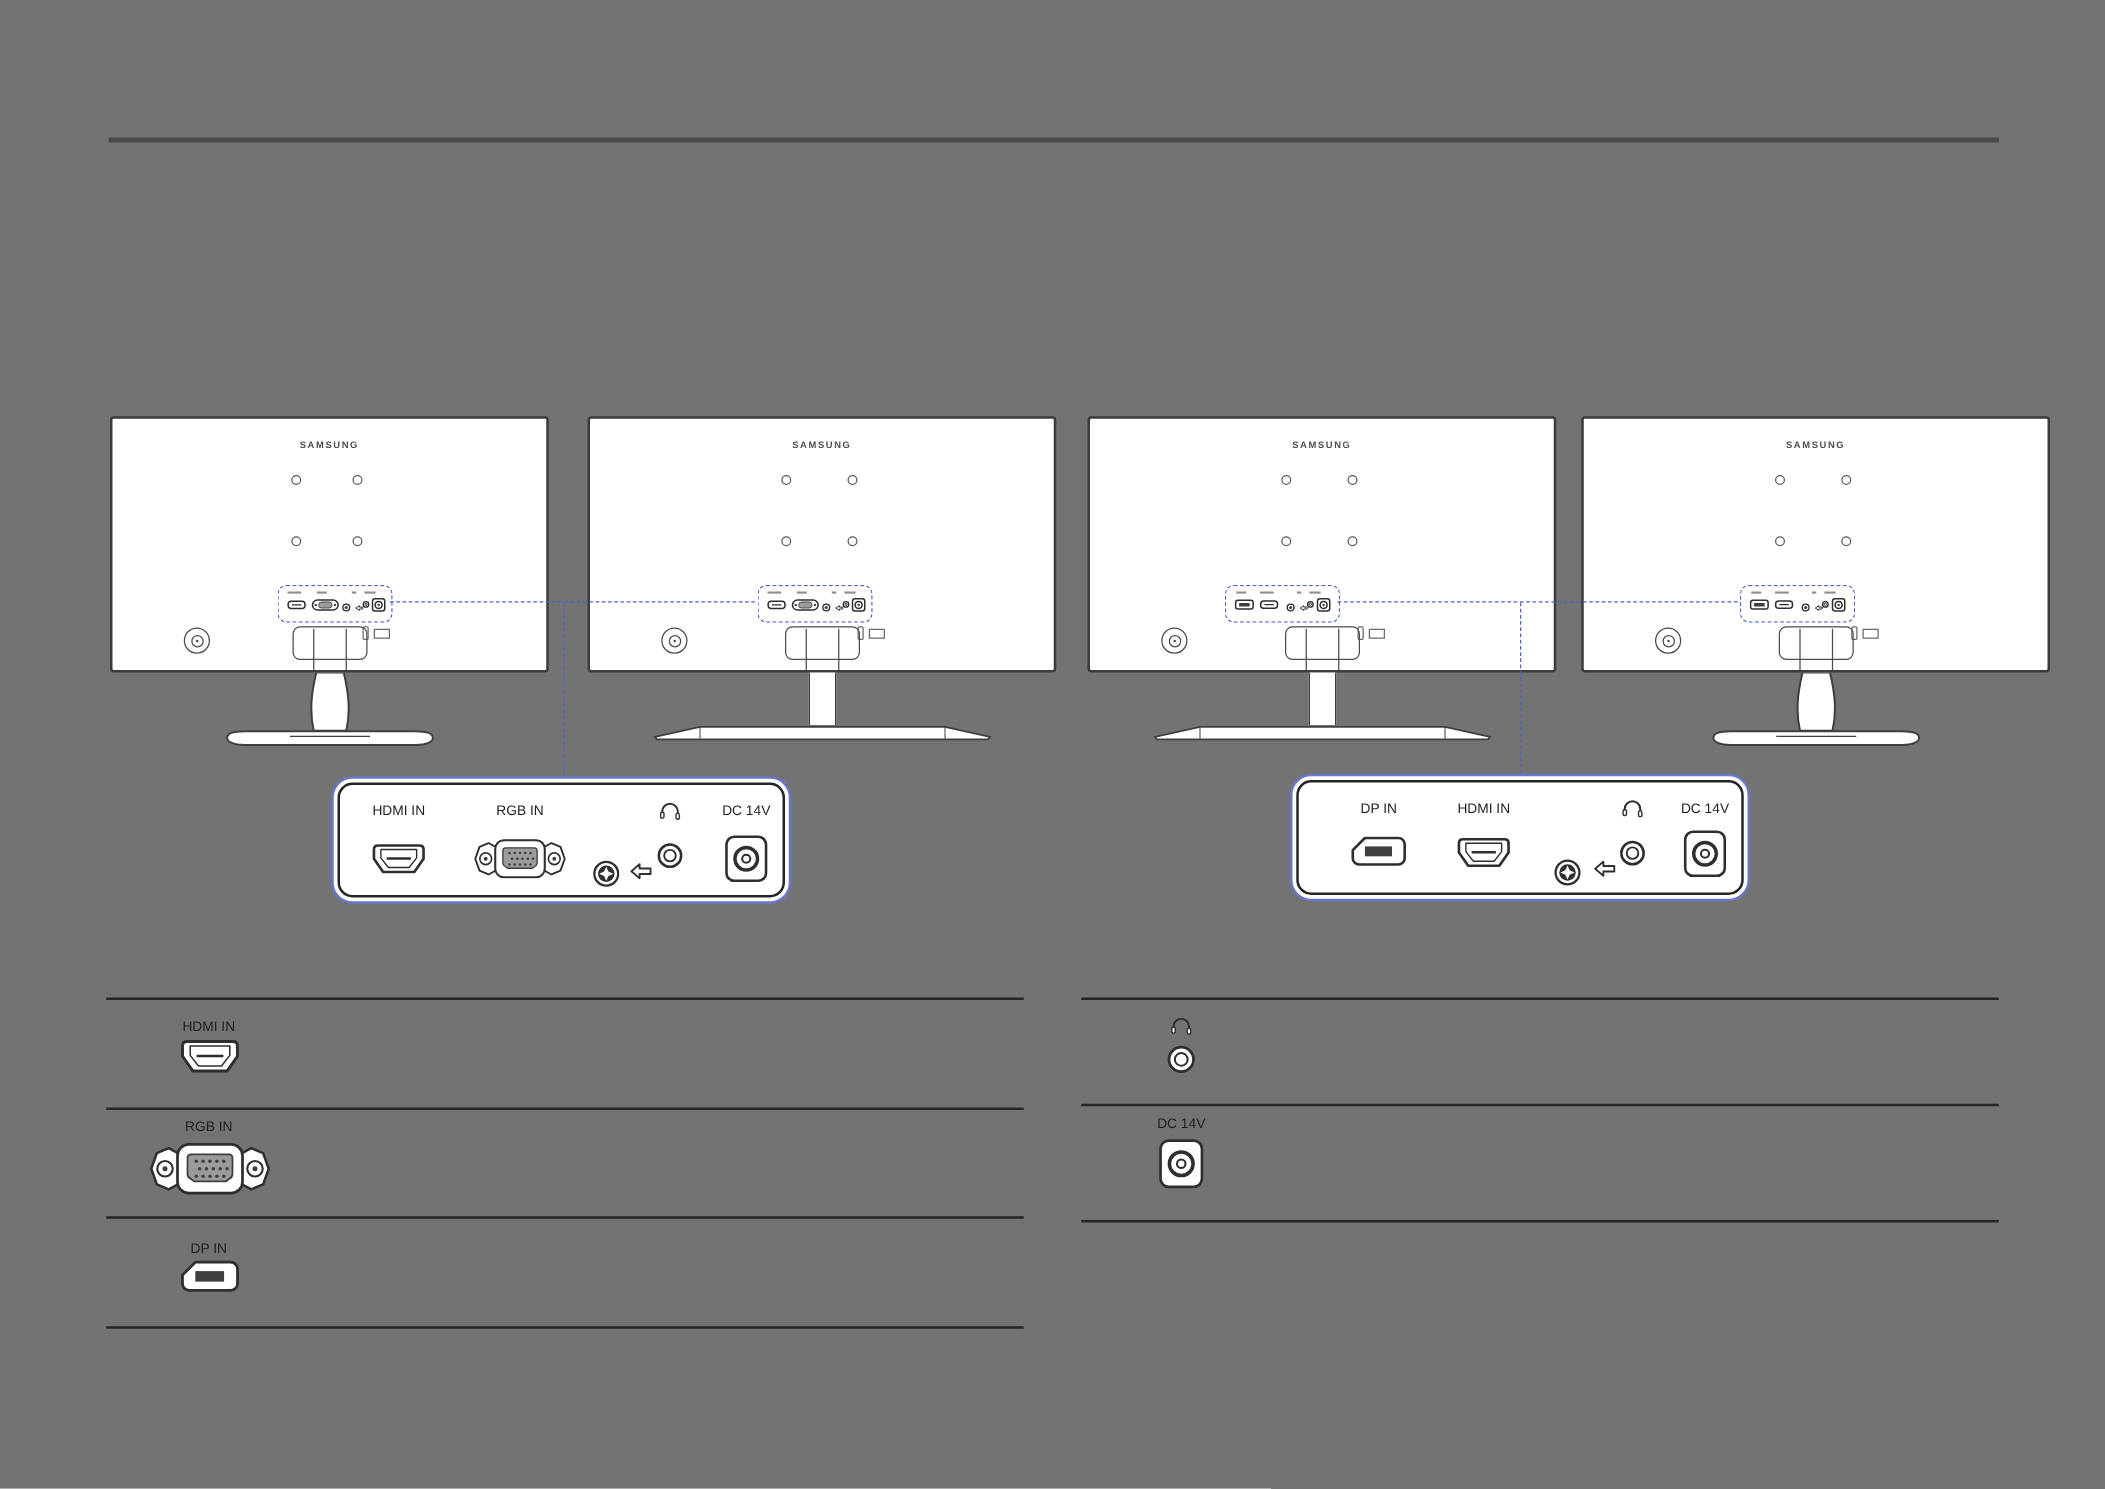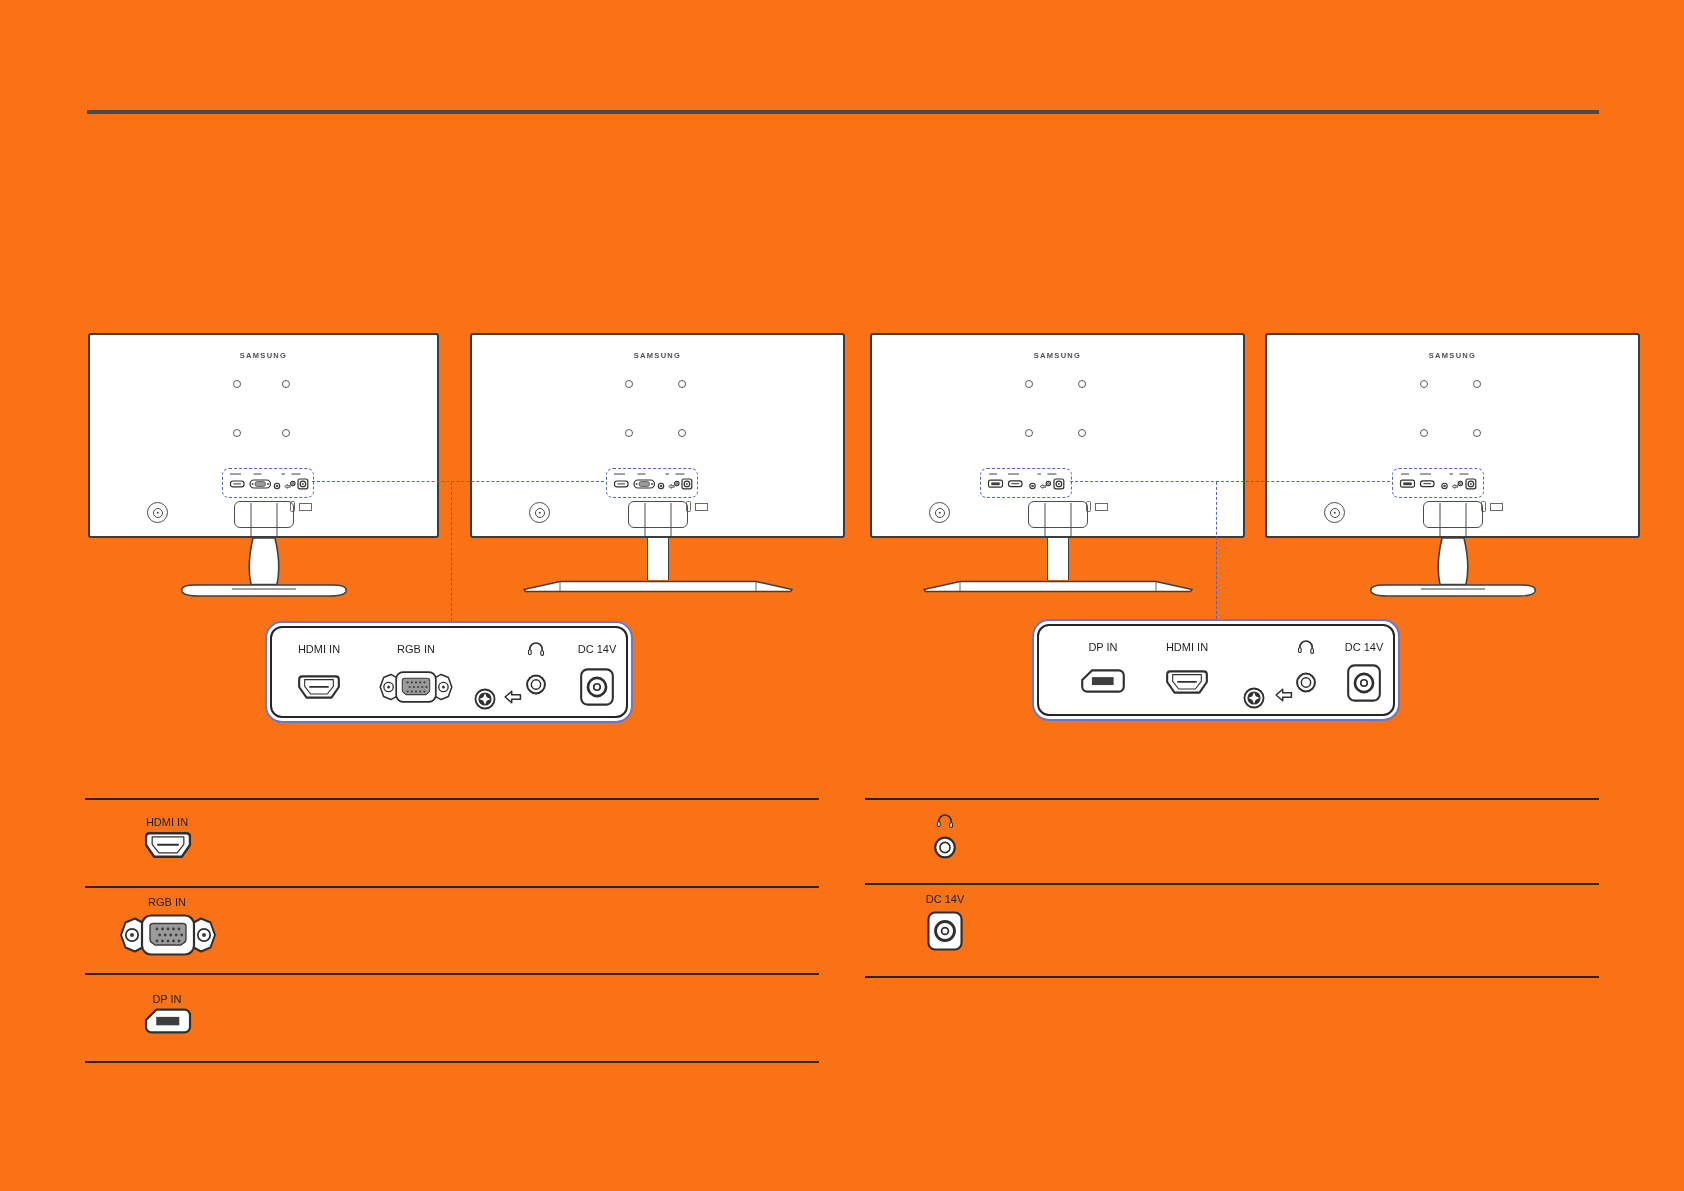--- a/index.html
+++ b/index.html
@@ -53,21 +53,21 @@
   .ptable{position:absolute;}
   .prow{position:relative;border-top:2px solid #262626;box-sizing:border-box;}
   .ptable .prow:last-child{border-bottom:2px solid #262626;}
   .row-label{position:absolute;transform:translateX(-50%);font-size:11px;color:#1f1f1f;white-space:nowrap;}
   .row-glyph{position:absolute;transform:translateX(-50%);}
   .row-icon{position:absolute;transform:translateX(-50%);}
 </style>
 </head>
 <body>
 
-<div id="page" style="background: #f97316;">
+<div id="page" style="background: #737373;">
   <div class="rule-top" style="background: rgb(74, 74, 74);"></div>
   <div id="monitors">
       <div class="monitor" style="left: 88px; width: 351px;">
     <div class="m-body" style="width:351px">
       <div class="brand">SAMSUNG</div>
       <span class="vesa" style="left:42.3%;top:24.5%"></span>
           <span class="vesa" style="left:56.6%;top:24.5%"></span>
           <span class="vesa" style="left:42.3%;top:48.6%"></span>
           <span class="vesa" style="left:56.6%;top:48.6%"></span>
       <div class="cluster" style="left:132px">

